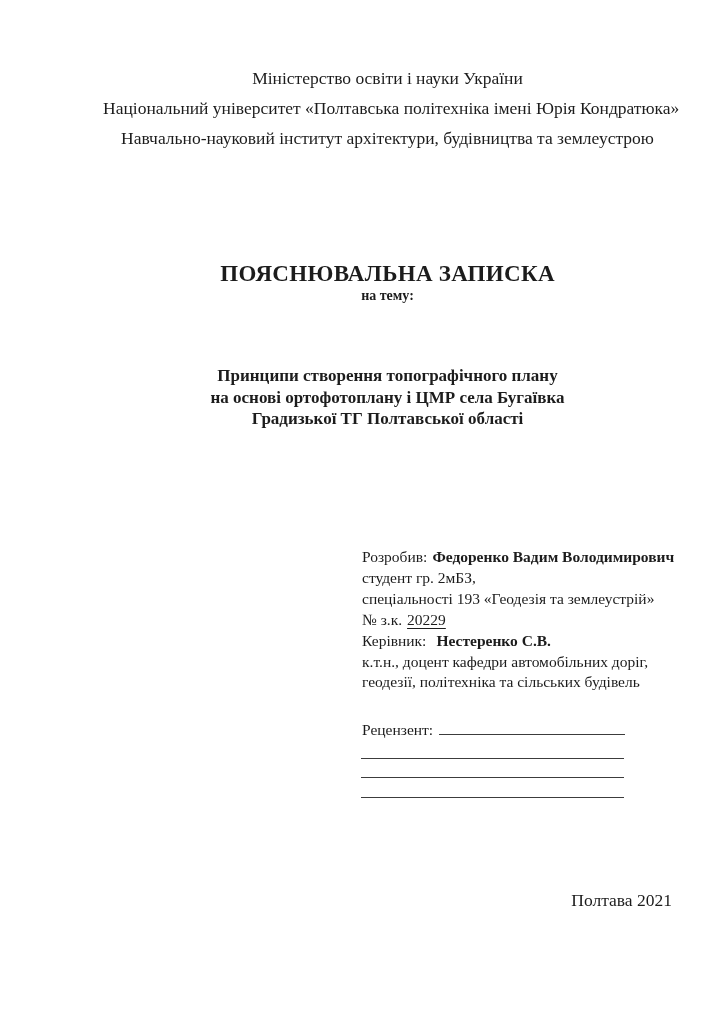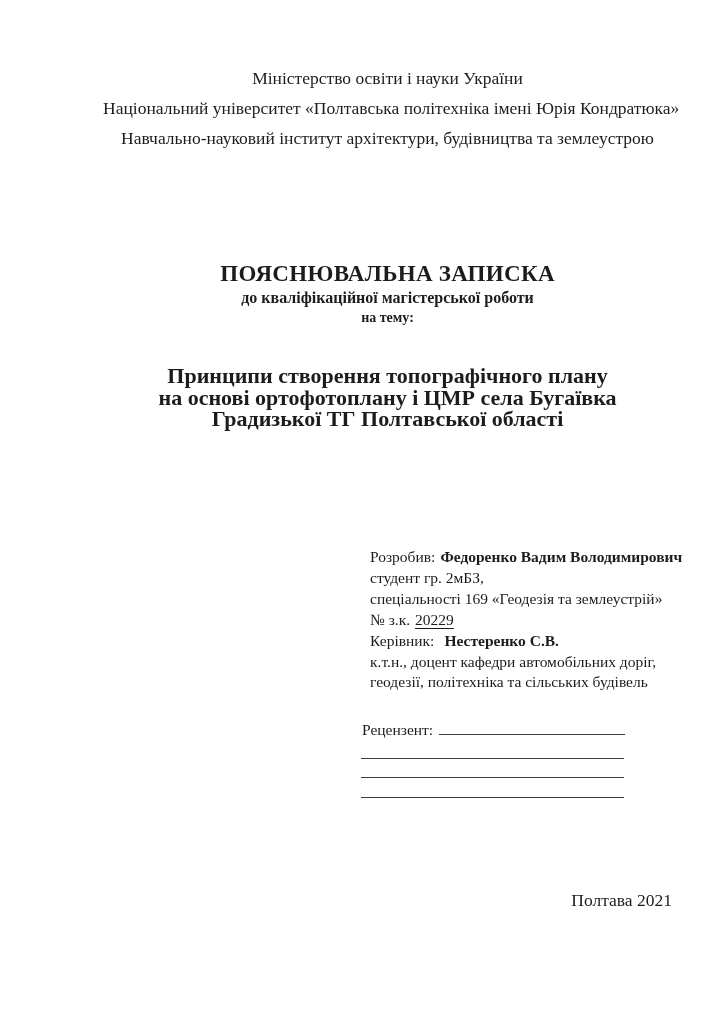--- a/index.html
+++ b/index.html
@@ -58,35 +58,34 @@
     font-size: 14px;
     font-weight: bold;
     line-height: 18px;
   }
 
   
   .topic-block {
     position: absolute;
     top: 365px;
     text-align: center;
-    font-size: 22px;
+    font-size: 17px;
     font-weight: bold;
     line-height: 21.5px;
     white-space: nowrap;
   }
 
   
   .credits-block {
     position: absolute;
     top: 547px;
     left: 362px;
     font-size: 15.5px;
     line-height: 20.9px;
     white-space: nowrap;
-    margin-left: 8px;
   }
   .credit-line .label {
     margin-right: 5px;
   }
   .credit-line .label-wide {
     margin-right: 10px;
   }
   .bold-name {
     font-weight: bold;
   }
@@ -140,36 +139,35 @@
 <div class="page">
 
   <div class="header-block">
     <div class="header-line">Міністерство освіти і науки України</div>
     <div class="header-line">Національний університет «Полтавська політехніка імені Юрія Кондратюка»</div>
     <div class="header-line">Навчально-науковий інститут архітектури, будівництва та землеустрою</div>
   </div>
 
   <div class="heading-block">
     <div class="heading-title">ПОЯСНЮВАЛЬНА ЗАПИСКА</div>
-    <div class="heading-subtitle">до кваліфікаційної магістерської роботи</div>
     <div class="heading-topic-label">на тему:</div>
   </div>
 
   <div class="topic-block">
     <div class="topic-line">Принципи створення топографічного плану</div>
     <div class="topic-line">на основі ортофотоплану і ЦМР села Бугаївка</div>
     <div class="topic-line">Градизької ТГ Полтавської області</div>
   </div>
 
   <div class="credits-block">
     <div class="credit-line">
       <span class="label">Розробив:</span><span class="bold-name">Федоренко Вадим Володимирович</span>
     </div>
     <div class="credit-line">студент гр. 2мБЗ,</div>
-    <div class="credit-line">спеціальності 169 «Геодезія та землеустрій»</div>
+    <div class="credit-line">спеціальності 193 «Геодезія та землеустрій»</div>
     <div class="credit-line">
       <span class="label">№ з.к.</span><span class="underlined-value">20229</span>
     </div>
     <div class="credit-line">
       <span class="label label-wide">Керівник:</span><span class="bold-name">Нестеренко С.В.</span>
     </div>
     <div class="credit-line">к.т.н., доцент кафедри автомобільних доріг,</div>
     <div class="credit-line">геодезії, політехніка та сільських будівель</div>
   </div>
 

